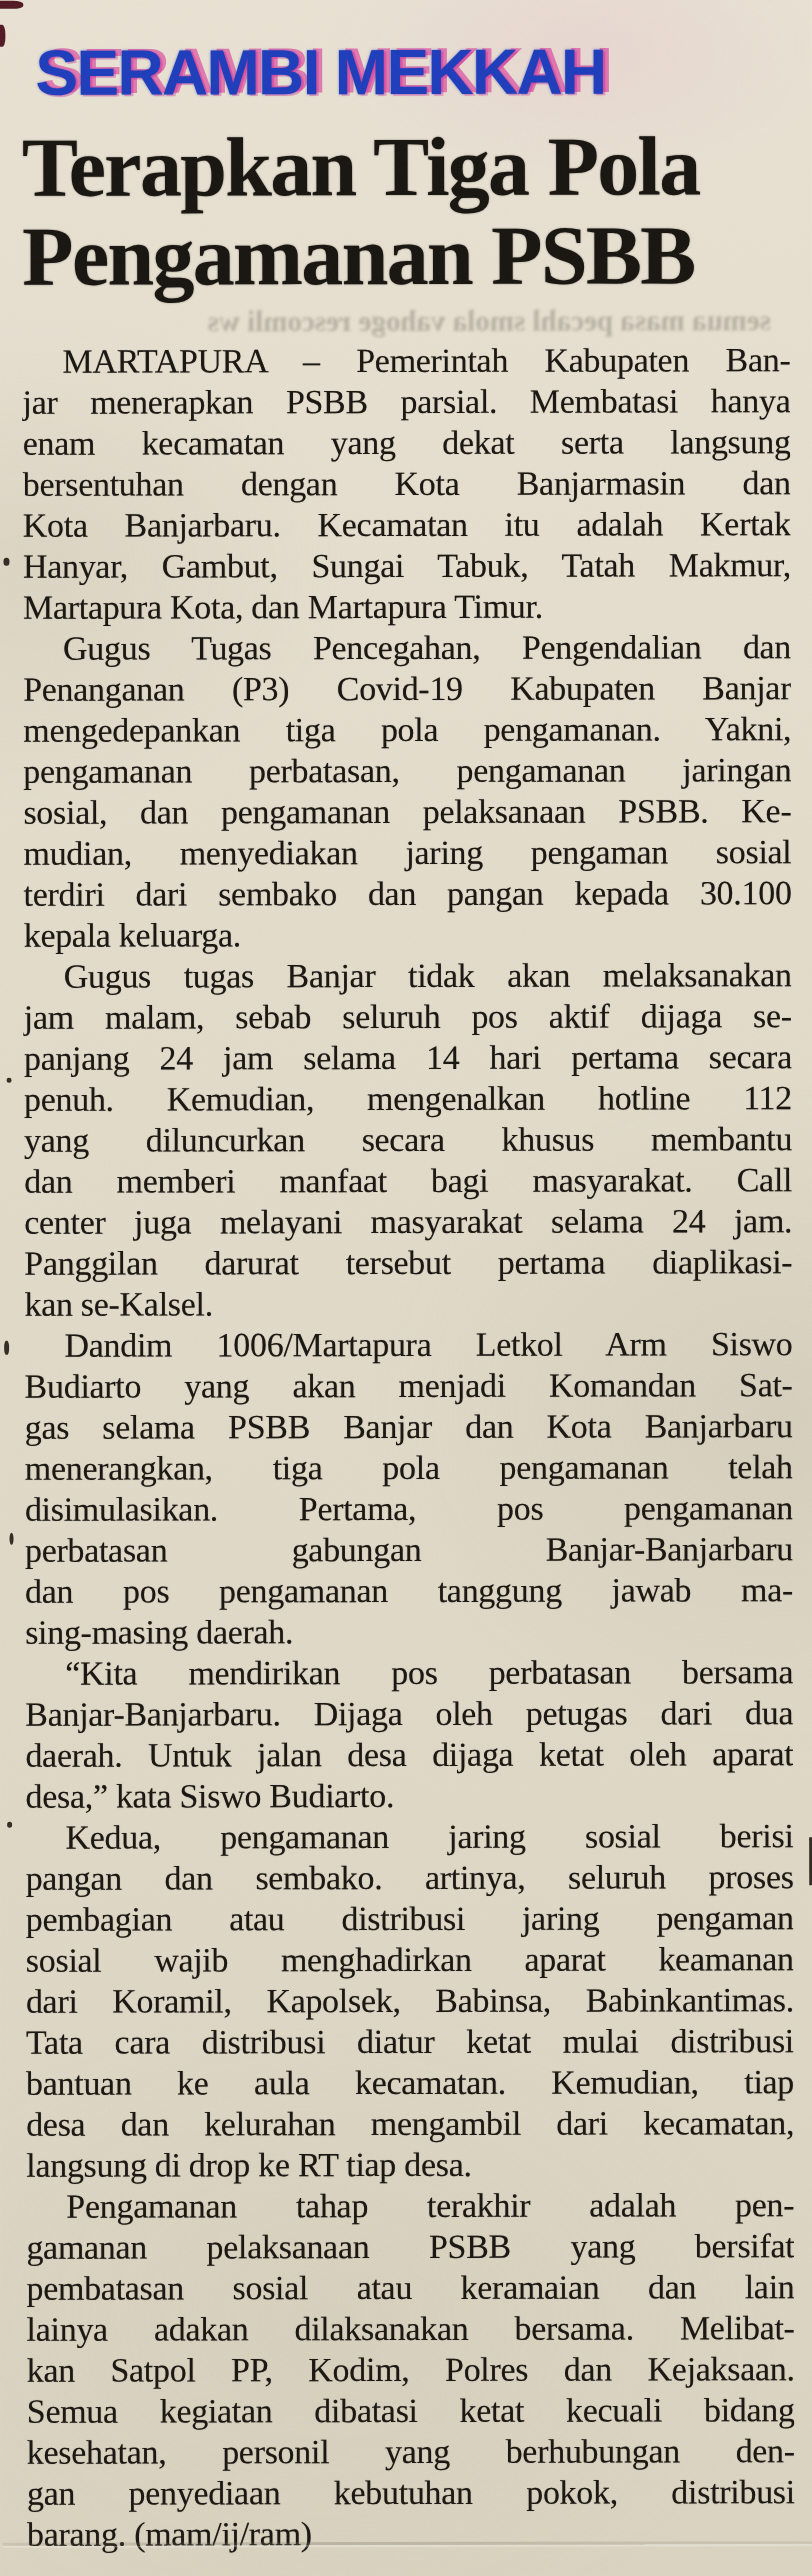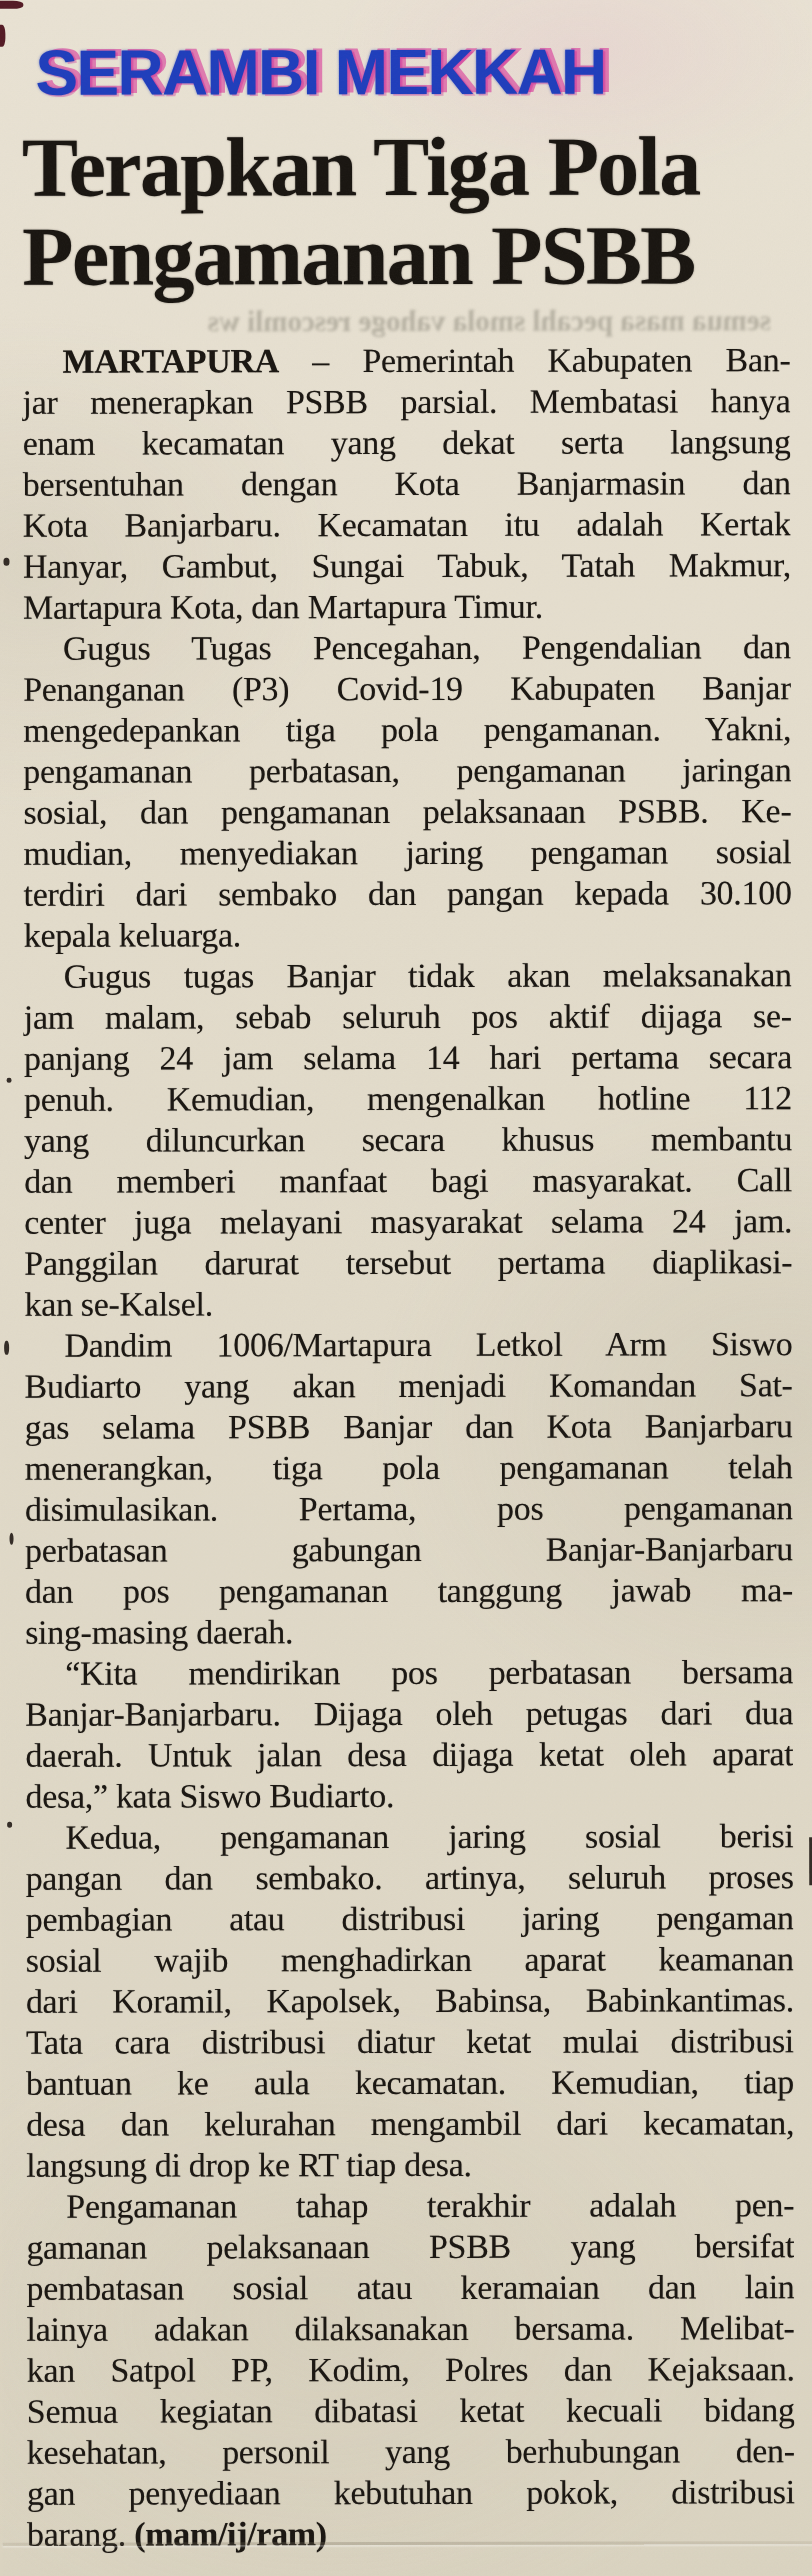--- a/index.html
+++ b/index.html
@@ -41,21 +41,21 @@
   }
 
   #body-col{
     position:absolute;left:24.4px;top:340px;width:768px;
     font-size:34px;line-height:41px;color:#18140f;letter-spacing:-0.3px;
     text-shadow:0 0 0.9px rgba(24,20,15,.45);
   }
   .bline{height:41px;overflow:hidden;text-align:justify;text-align-last:justify;}
   .bline.last{text-align-last:left;}
   .bline.indent{text-indent:40px;}
-  .bline b{font-weight:bold;}
+  .bline b{font-weight:normal;}
 
   .speck{position:absolute;background:#322a24;border-radius:45%;}
   .speck.maroon{background:#521822;border-radius:0 40% 40% 0;}
   .crease{
     position:absolute;left:0;top:2542px;width:813px;height:2.6px;
     background:linear-gradient(90deg, rgba(118,108,88,.14), rgba(118,108,88,.30) 40%, rgba(118,108,88,.12));
     box-shadow:0 1.7px 1.7px rgba(255,255,255,.35);
   }
 </style>
 </head>

